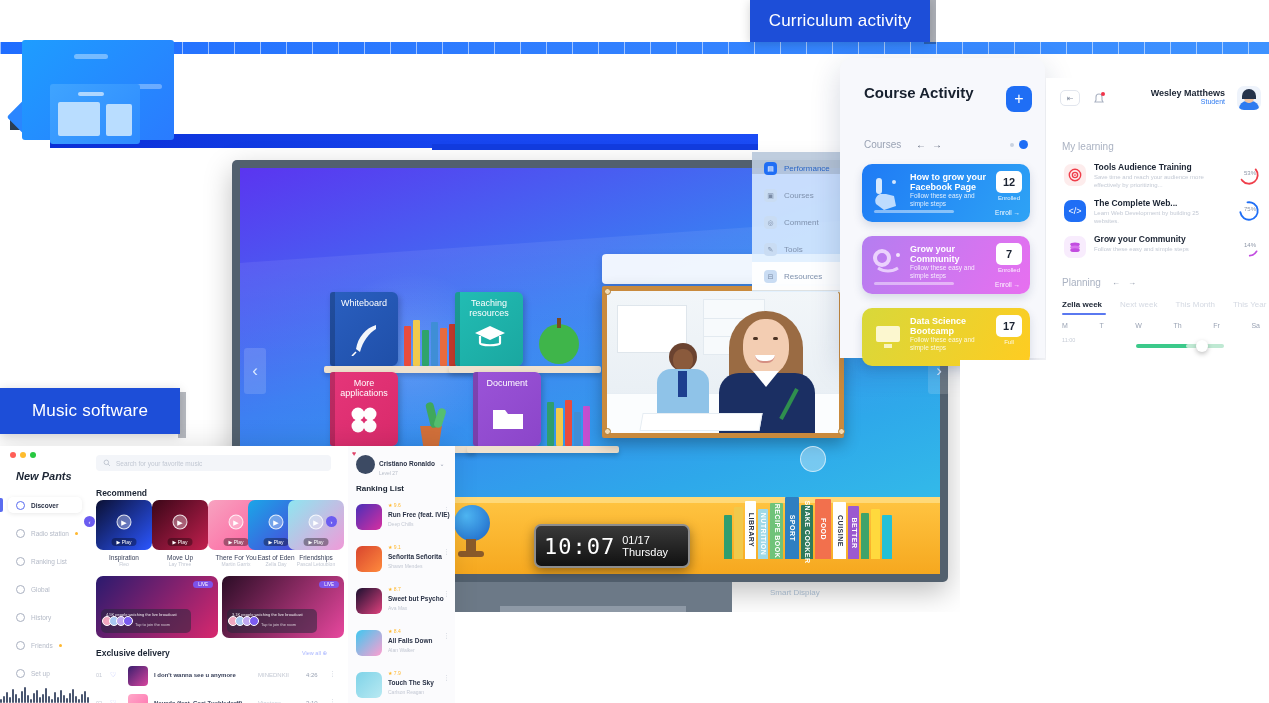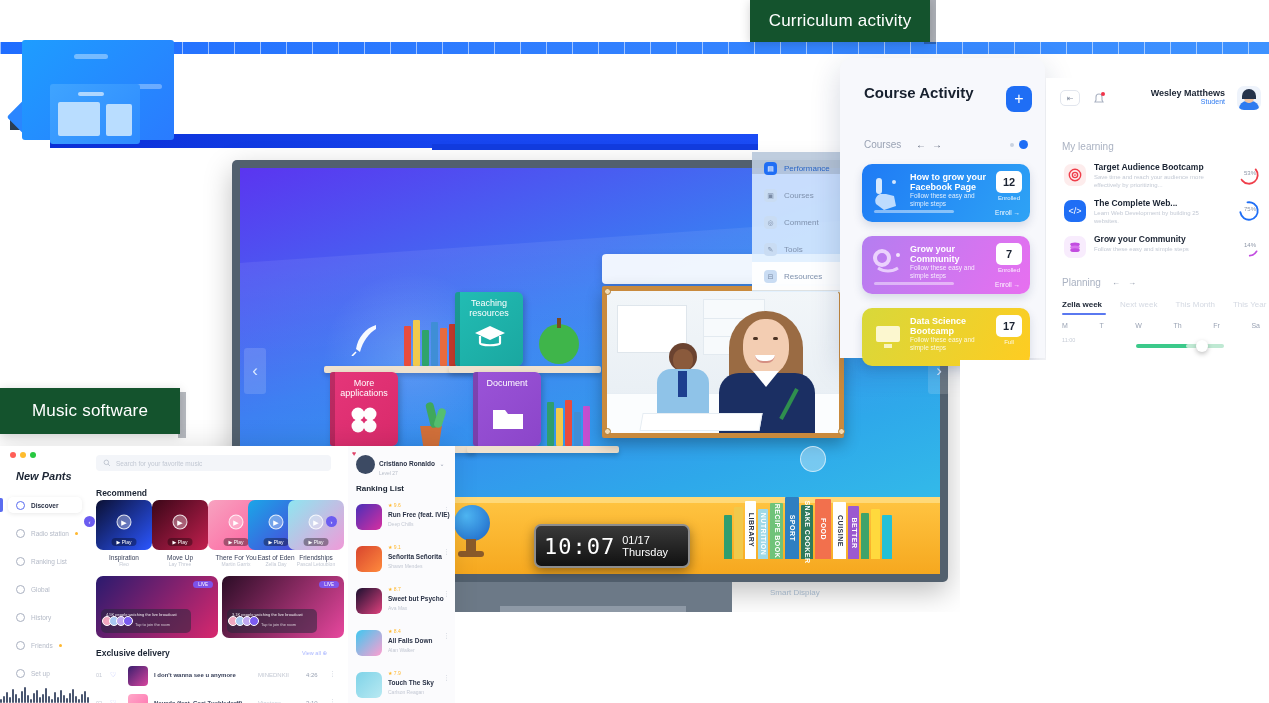--- a/index.html
+++ b/index.html
@@ -49,21 +49,21 @@
     background: linear-gradient(135deg,#3fa4ff,#2e8bff);
     border-radius: 3px;
   }
   .dev-laptop .bar { position:absolute; left:28px; top:8px; width:26px; height:4px; background:rgba(255,255,255,.6); border-radius:3px;}
   .dev-laptop .s1 { position:absolute; left:8px; top:18px; width:42px; height:34px; background:#b9ddff; border-radius:2px;}
   .dev-laptop .s2 { position:absolute; left:56px; top:20px; width:26px; height:32px; background:#b9ddff; border-radius:2px;}
   .dev-arrow { left:12px; top:104px; width:26px; height:26px; background:#2a86ff; transform:rotate(45deg); border-radius:3px;}
 
   
   .label-chip {
-    background: #14532d; color: #fff;
+    background: #1d4ed8; color: #fff;
     font-size: 17px; letter-spacing: .2px;
     display: flex; align-items: center; justify-content: center;
     box-shadow: 0 2px 10px rgba(0,0,0,.18);
   }
   #label-curriculum { left: 750px; top: 0px; width: 180px; height: 42px; }
   #label-curriculum-shadow { left: 924px; top: 0; width: 12px; height: 44px; background: rgba(20,30,50,.35); }
   #label-music { left: 0px; top: 388px; width: 180px; height: 46px; }
   #label-music-shadow { left: 178px; top: 392px; width: 8px; height: 46px; background: rgba(20,30,50,.3); }
 
   
@@ -337,20 +337,21 @@
       <div class="s2"></div>
   </div>
 
   <div class="abs board-frame"></div>
   <div class="board-screen">
     <div class="board-glow"></div>
     <div class="board-wave"></div>
   </div>
 
   <div class="abs shelf-item" style="left:330px;top:292px;">
+    <div class="shelf-book" style="background:linear-gradient(135deg,#2a5fc0,#1f4fa8);">Whiteboard</div>
     <svg class="quill" viewBox="0 0 30 34">
       <path d="M26 3C16 6 8 15 6 27l4 3c3-11 9-19 16-23z" fill="#fff" opacity=".95"></path>
       <path d="M6 30 2 34" stroke="#fff" stroke-width="1.6" fill="none"></path>
     </svg>
     <div class="shelf-deco mini-books">
       <i style="height:40px;background:#e84c3d"></i>
         <i style="height:46px;background:#f2c94c"></i>
       <i style="height:36px;background:#2fa36b"></i>
         <i style="height:44px;background:#3f8ed6"></i>
       <i style="height:38px;background:#e86b3d"></i>
@@ -583,21 +584,21 @@
   <div class="lp-section" style="top:141px;">My learning</div>
 
   <div class="learn-item" style="top:162px;">
     <div class="li-ico" style="background:#fdecec;">
       <svg viewBox="0 0 16 16" width="14" height="14">
         <circle cx="8" cy="8" r="6.5" fill="none" stroke="#ef3e4a" stroke-width="1.6"></circle>
         <circle cx="8" cy="8" r="3" fill="none" stroke="#ef3e4a" stroke-width="1.6"></circle>
         <circle cx="8" cy="8" r="1" fill="#ef3e4a"></circle>
       </svg>
     </div>
-    <div class="li-title">Target Audience Bootcamp</div>
+    <div class="li-title">Tools Audience Training</div>
     <div class="li-sub blurtext">Save time and reach your audience more effectively by prioritizing...</div>
     <svg class="li-ring" viewBox="0 0 24 24">
       <circle cx="12" cy="12" r="9.5" fill="none" stroke="#ef3e4a" stroke-width="2" stroke-dasharray="31 60" stroke-linecap="round" transform="rotate(-40 12 12)"></circle>
     </svg>
     <div class="li-pct">53%</div>
   </div>
 
   <div class="learn-item" style="top:198px;">
     <div class="li-ico" style="background:#1f6ef5;">
       <span style="color:#fff;font-size:9px;">&lt;/&gt;</span>

